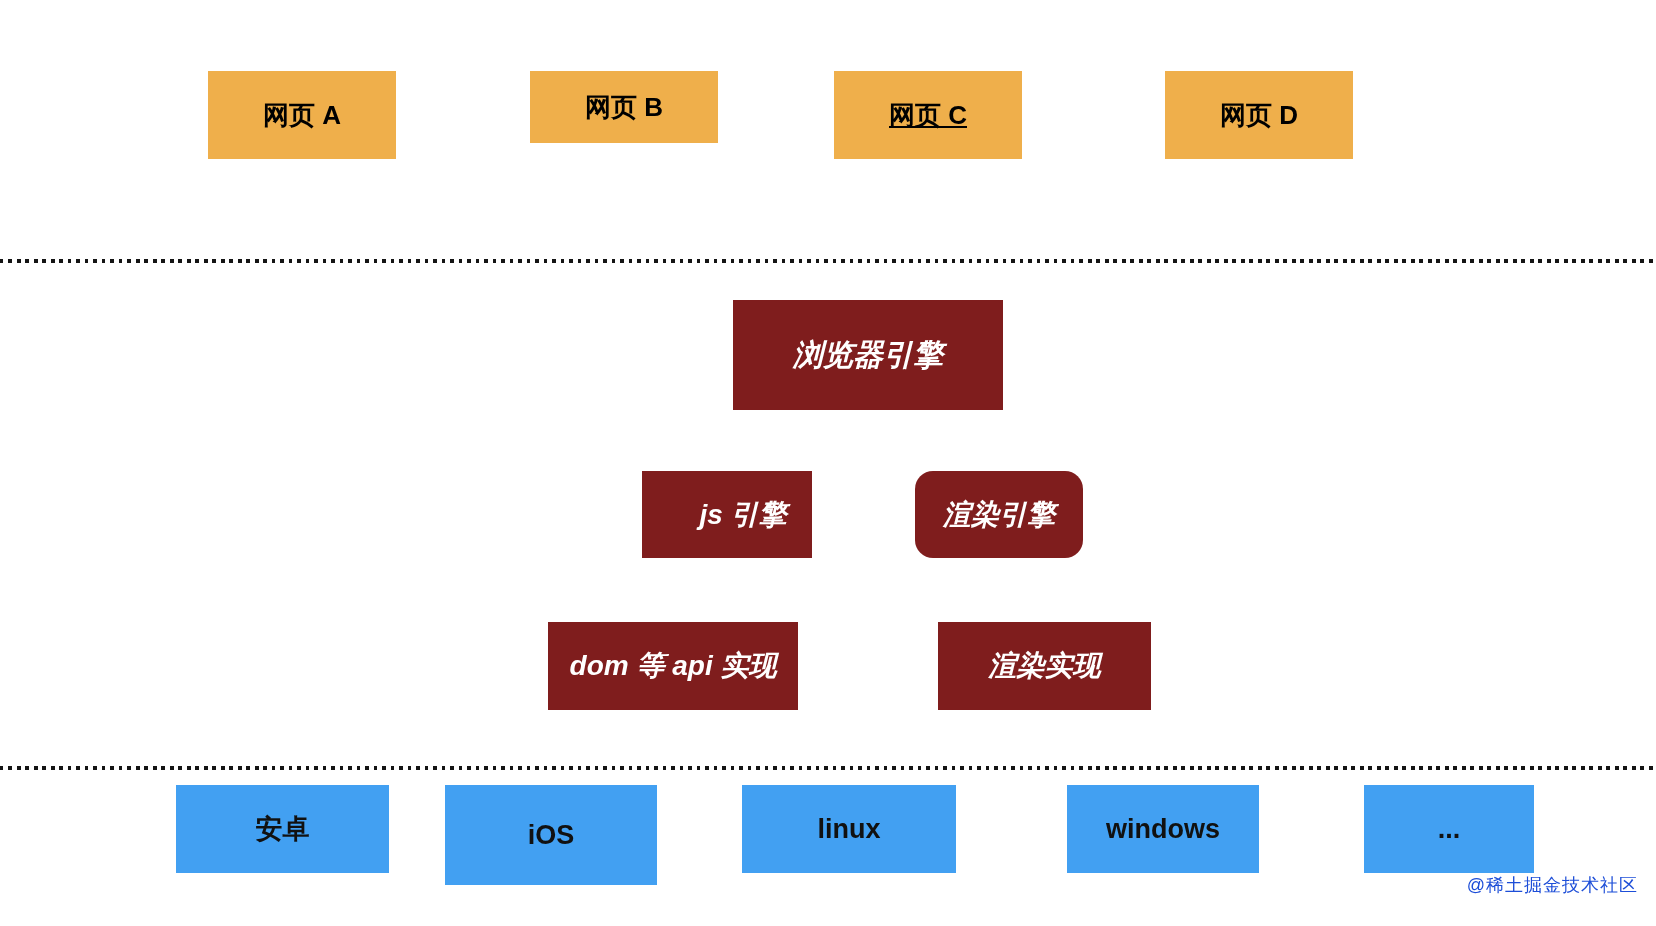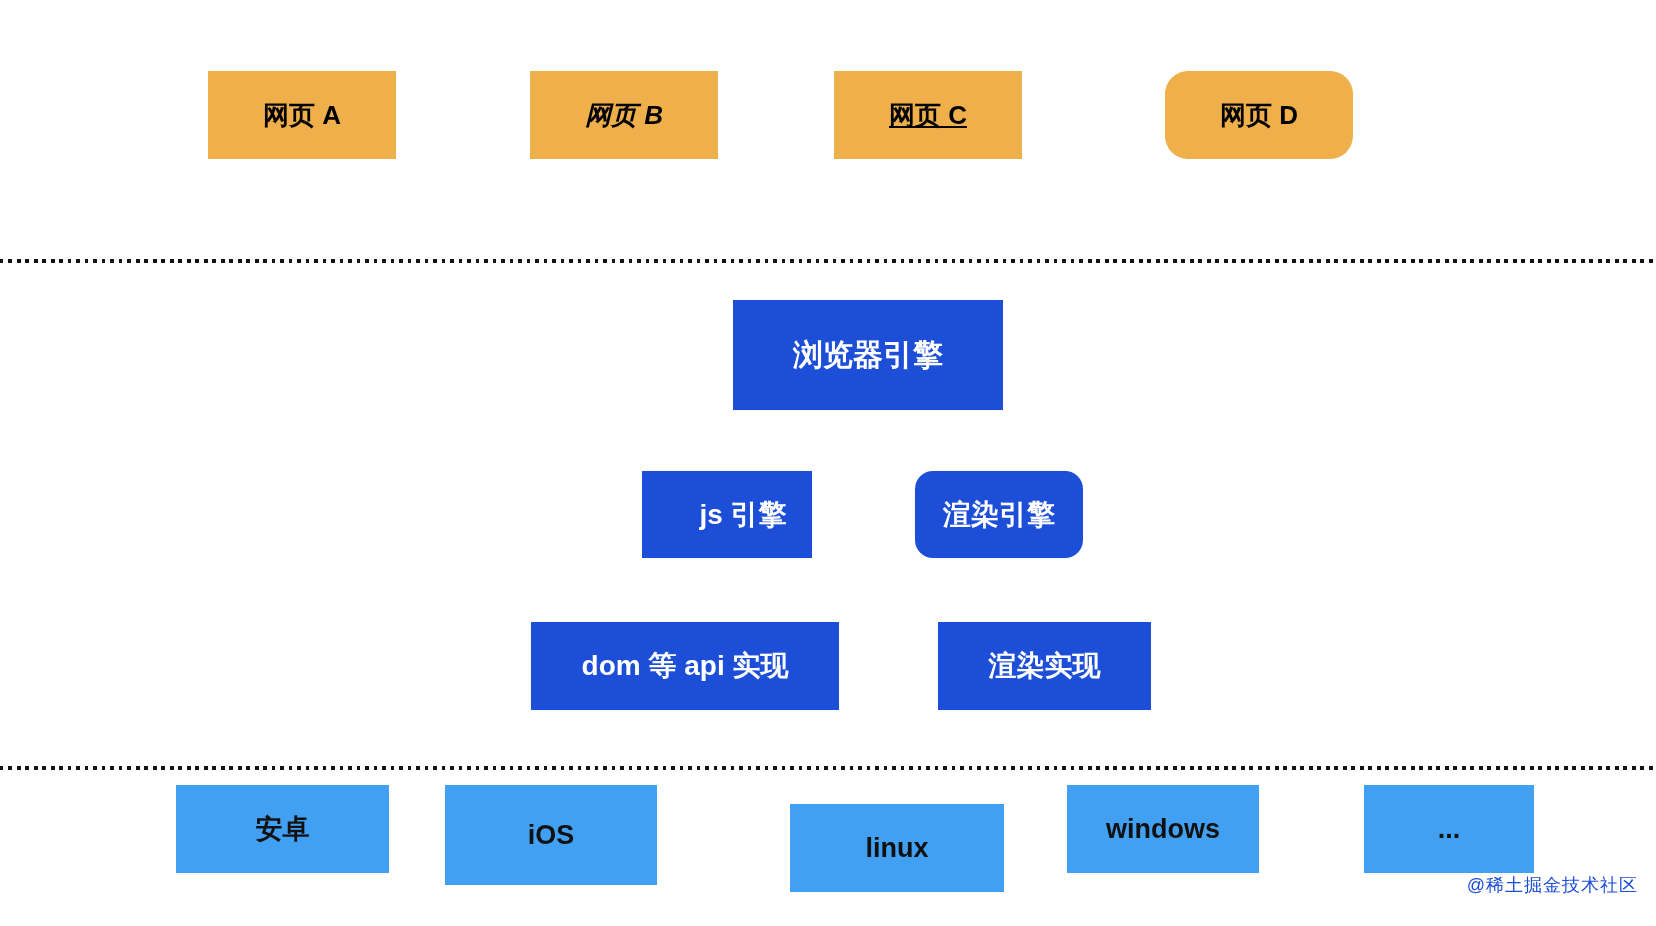--- a/index.html
+++ b/index.html
@@ -22,23 +22,24 @@
     justify-content: center;
     font-weight: bold;
     box-sizing: border-box;
   }
   .page-box {
     background: #efaf4b;
     color: #000000;
     font-size: 26px;
   }
   .engine-box {
-    background: #1d4ed8;
+    background: #7f1d1d;
     color: #ffffff;
     font-size: 28px;
+    font-style: italic;
   }
   .engine-box.main {
     font-size: 30px;
   }
   .platform-box {
     background: #42a0f2;
     color: #111111;
     font-size: 27px;
   }
   .dotted-divider {
@@ -59,59 +60,59 @@
   }
 </style>
 </head>
 <body>
 
 <div class="canvas">
 
   <div class="box page-box" style="left:208px; top:71px; width:188px; height:88px;">
     <span>网页 A</span>
   </div>
-  <div class="box page-box" style="left:530px; top:71px; width:188px; height:88px;font-style:italic;">
+  <div class="box page-box" style="left:530px; top:71px; width:188px; height:72px;">
     <span>网页 B</span>
   </div>
   <div class="box page-box" style="left:834px; top:71px; width:188px; height:88px;text-decoration:underline;">
     <span>网页 C</span>
   </div>
-  <div class="box page-box" style="left:1165px; top:71px; width:188px; height:88px;border-radius:23px;">
+  <div class="box page-box" style="left:1165px; top:71px; width:188px; height:88px;">
     <span>网页 D</span>
   </div>
 
   <div class="dotted-divider" style="top:259px;"></div>
 
   <div class="box engine-box main" style="left:733px; top:300px; width:270px; height:110px;">
     <span>浏览器引擎</span>
   </div>
 
   <div class="box engine-box" style="left:642px; top:471px; width:170px; height:87px;padding-left:32px;">
     <span>js 引擎</span>
   </div>
   <div class="box engine-box" style="left:915px; top:471px; width:168px; height:87px;border-radius:18px;">
     <span>渲染引擎</span>
   </div>
 
-  <div class="box engine-box" style="left:531px; top:622px; width:308px; height:88px;">
+  <div class="box engine-box" style="left:548px; top:622px; width:250px; height:88px;">
     <span>dom 等 api 实现</span>
   </div>
   <div class="box engine-box" style="left:938px; top:622px; width:213px; height:88px;">
     <span>渲染实现</span>
   </div>
 
   <div class="dotted-divider" style="top:766px;"></div>
 
   <div class="box platform-box" style="left:176px; top:785px; width:213px; height:88px;align-items:center;">
     <span>安卓</span>
   </div>
   <div class="box platform-box" style="left:445px; top:785px; width:212px; height:100px;">
     <span>iOS</span>
   </div>
-  <div class="box platform-box" style="left:742px; top:804px; width:214px; height:88px;margin-left:48px;">
+  <div class="box platform-box" style="left:742px; top:785px; width:214px; height:88px;">
     <span>linux</span>
   </div>
   <div class="box platform-box" style="left:1067px; top:785px; width:192px; height:88px;">
     <span>windows</span>
   </div>
   <div class="box platform-box" style="left:1364px; top:785px; width:170px; height:88px;">
     <span>...</span>
   </div>
 
   <div class="watermark">@稀土掘金技术社区</div>

